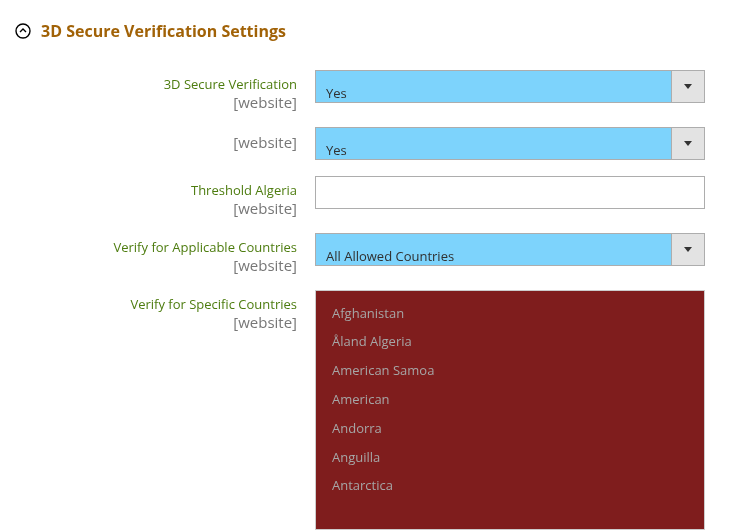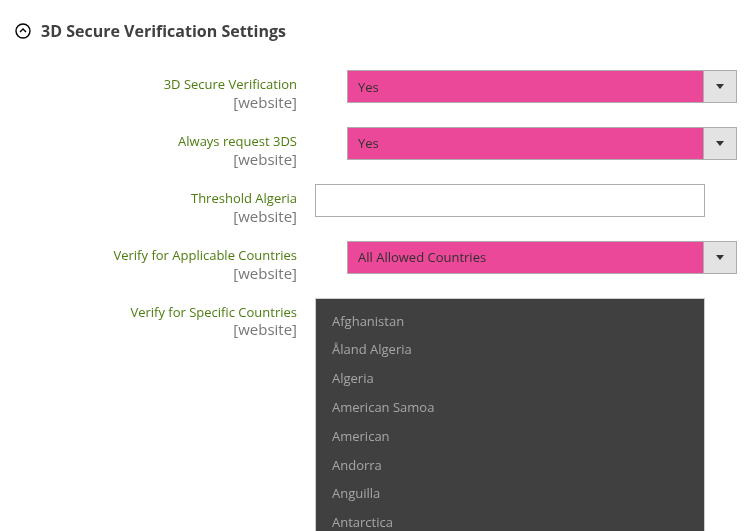--- a/index.html
+++ b/index.html
@@ -21,21 +21,21 @@
       display: inline-flex;
       align-items: center;
       justify-content: center;
       width: 16px;
       height: 16px;
     }
     .collapse-icon svg { width: 16px; height: 16px; }
     .section-title {
       font-size: 16px;
       font-weight: 700;
-      color: #404040;
+      color: #a16207;
     }
     .form-row {
       display: flex;
       align-items: flex-start;
       margin-bottom: 16px;
     }
     .label-col {
       width: 300px;
       text-align: right;
       padding-right: 18px;
@@ -57,24 +57,23 @@
     }
     .control-col {
       width: 390px;
       position: relative;
     }
     .select-wrap {
       position: relative;
       width: 100%;
       height: 33px;
       border: 1px solid #adadad;
-      background: #ec4899;
-      display: flex;
-      align-items: center;
-      margin-left: 32px;
+      background: #7dd3fc;
+      display: flex;
+      align-items: flex-end;
     }
     .select-value {
       padding: 0 10px;
       font-size: 13px;
       color: #303030;
       flex: 1;
     }
     .select-arrow {
       width: 33px;
       height: 100%;
@@ -98,21 +97,21 @@
       background: #fff;
       padding: 0 10px;
       font-size: 13px;
       font-family: inherit;
       outline: none;
     }
     .multiselect {
       width: 100%;
       height: 240px;
       border: 1px solid #ccc;
-      background: #404040;
+      background: #7f1d1d;
       position: relative;
     }
     .multiselect-list {
       height: 100%;
       overflow-y: auto;
       padding: 8px 0;
     }
     .multiselect-option {
       padding: 4px 16px;
       font-size: 13px;
@@ -145,21 +144,20 @@
   <div class="control-col">
     <div class="select-wrap">
       <span class="select-value">Yes</span>
       <span class="select-arrow"></span>
     </div>
   </div>
 </div>
 
 <div class="form-row">
   <div class="label-col">
-    <span class="label-main">Always request 3DS</span>
     <span class="label-scope">[website]</span>
   </div>
   <div class="control-col">
     <div class="select-wrap">
       <span class="select-value">Yes</span>
       <span class="select-arrow"></span>
     </div>
   </div>
 </div>
 
@@ -189,21 +187,20 @@
 <div class="form-row">
   <div class="label-col">
     <span class="label-main">Verify for Specific Countries</span>
     <span class="label-scope">[website]</span>
   </div>
   <div class="control-col">
     <div class="multiselect">
       <div class="multiselect-list" id="countries-list">
           <div class="multiselect-option">Afghanistan</div>
           <div class="multiselect-option">Åland Algeria</div>
-          <div class="multiselect-option">Algeria</div>
           <div class="multiselect-option">American Samoa</div>
           <div class="multiselect-option">American</div>
           <div class="multiselect-option">Andorra</div>
           <div class="multiselect-option">Anguilla</div>
           <div class="multiselect-option">Antarctica</div>
         </div>
     </div>
   </div>
 </div>
 

